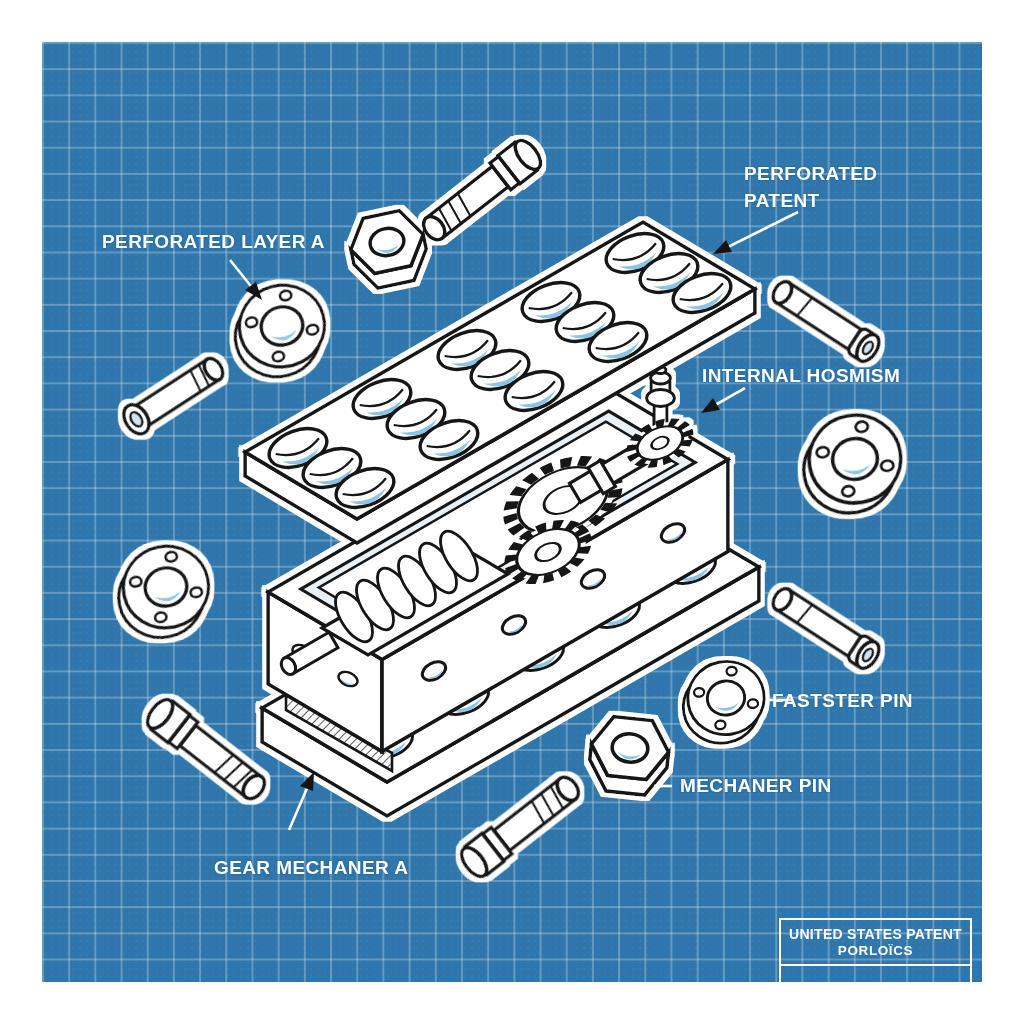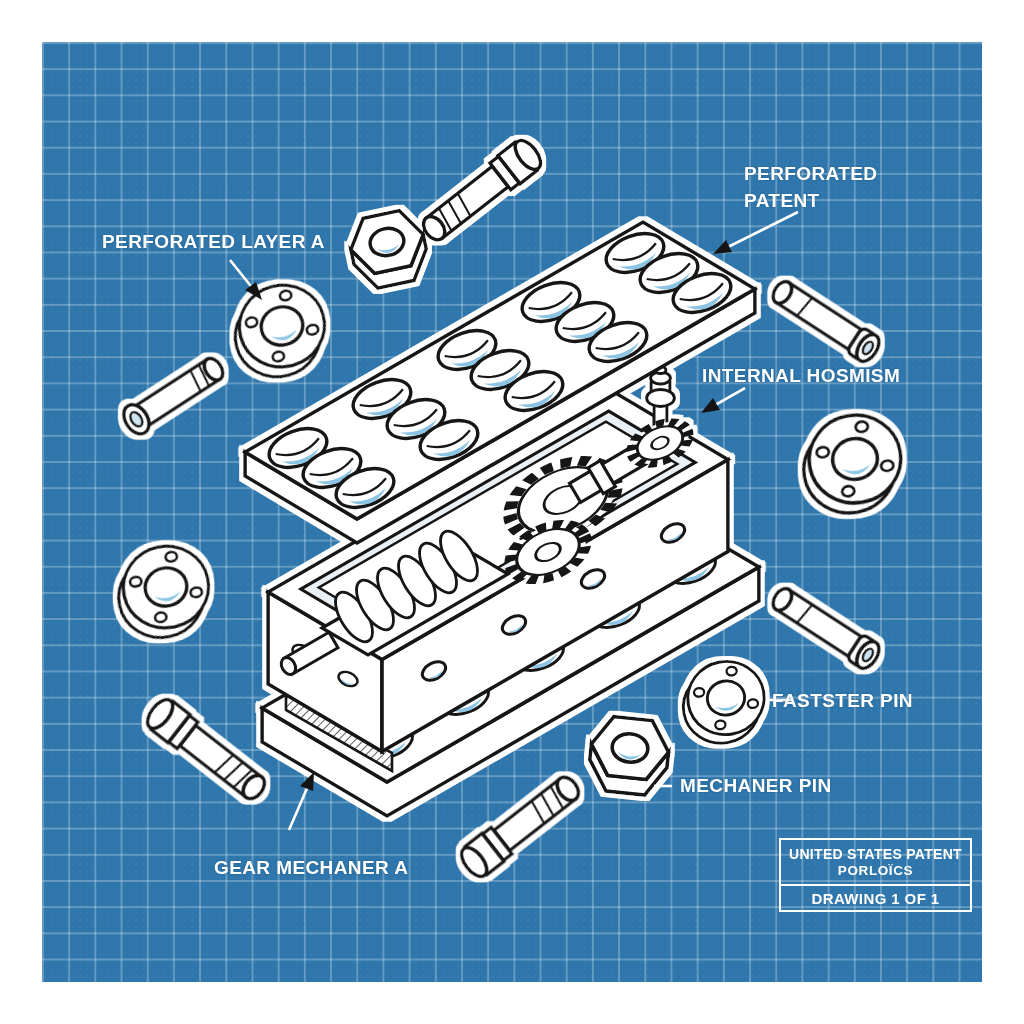--- a/index.html
+++ b/index.html
@@ -22,21 +22,21 @@
     background-size:7px 7px, 26.2px 26.2px, 26.2px 26.2px;
   }
   .draw{position:absolute;left:0;top:0;width:1024px;height:1024px;}
   .lbl{
     position:absolute;color:#ffffff;
     font:700 19px/27px "Liberation Sans",sans-serif;
     letter-spacing:.4px;white-space:nowrap;
     text-shadow:0 0 2px rgba(15,55,90,.4);
   }
   .title-block{
-    position:absolute;left:779px;top:838px;width:193px;height:74px;
+    position:absolute;left:779px;top:918px;width:193px;height:74px;
     border:2.5px solid #ffffff;box-sizing:border-box;color:#ffffff;text-align:center;
   }
   .tb-row1{
     height:46px;border-bottom:2.5px solid #ffffff;box-sizing:border-box;
     display:flex;flex-direction:column;justify-content:center;
   }
   .tb-org1{font:700 14px/17px "Liberation Sans",sans-serif;letter-spacing:.3px;}
   .tb-org2{font:700 13.5px/16px "Liberation Sans",sans-serif;letter-spacing:.6px;}
   .tb-row2{
     height:25px;display:flex;align-items:center;justify-content:center;
@@ -274,15 +274,14 @@
   <div class="lbl" style="left:702px;top:362px;">INTERNAL HOSMISM</div>
   <div class="lbl" style="left:772px;top:687px;">FASTSTER PIN</div>
   <div class="lbl" style="left:680px;top:772px;">MECHANER PIN</div>
   <div class="lbl" style="left:182px;top:854px;margin-left:32px;">GEAR MECHANER A</div>
 
   <div class="title-block">
     <div class="tb-row1">
       <div class="tb-org1">UNITED STATES PATENT</div>
       <div class="tb-org2">PORLOÏCS</div>
     </div>
-    <div class="tb-row2">DRAWING 1 OF 1</div>
   </div>
 </div>
 
 </body></html>

